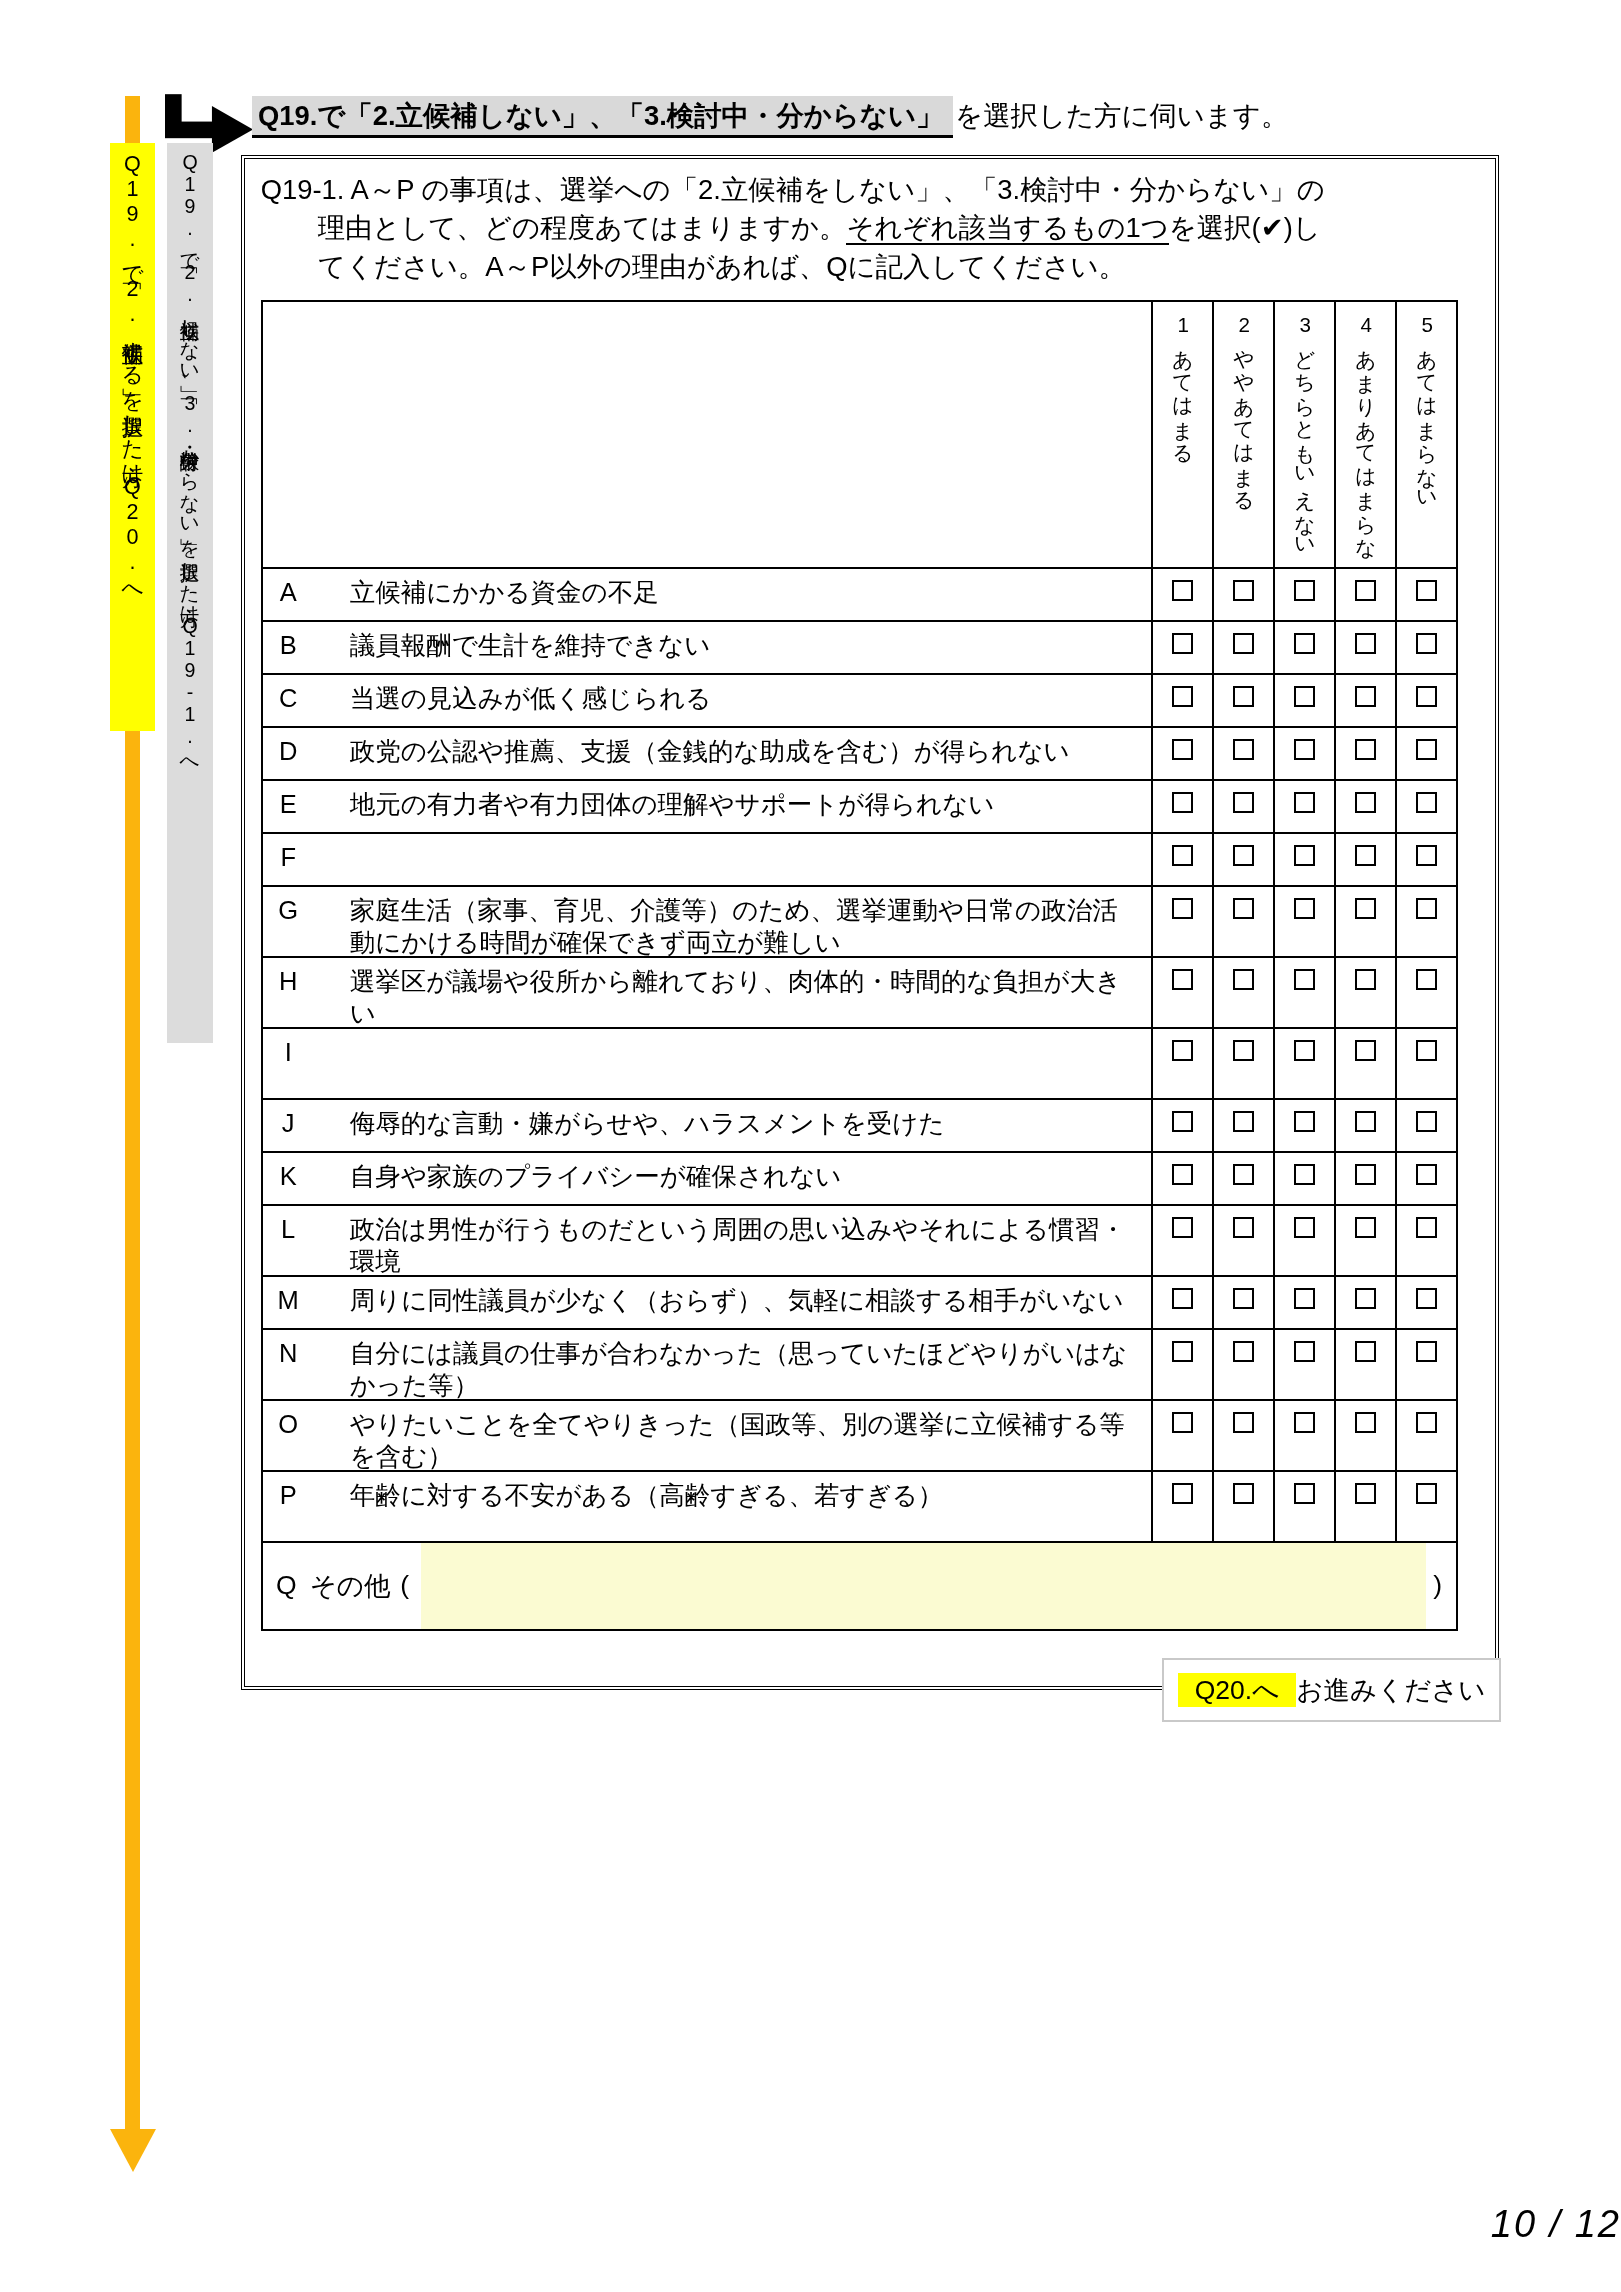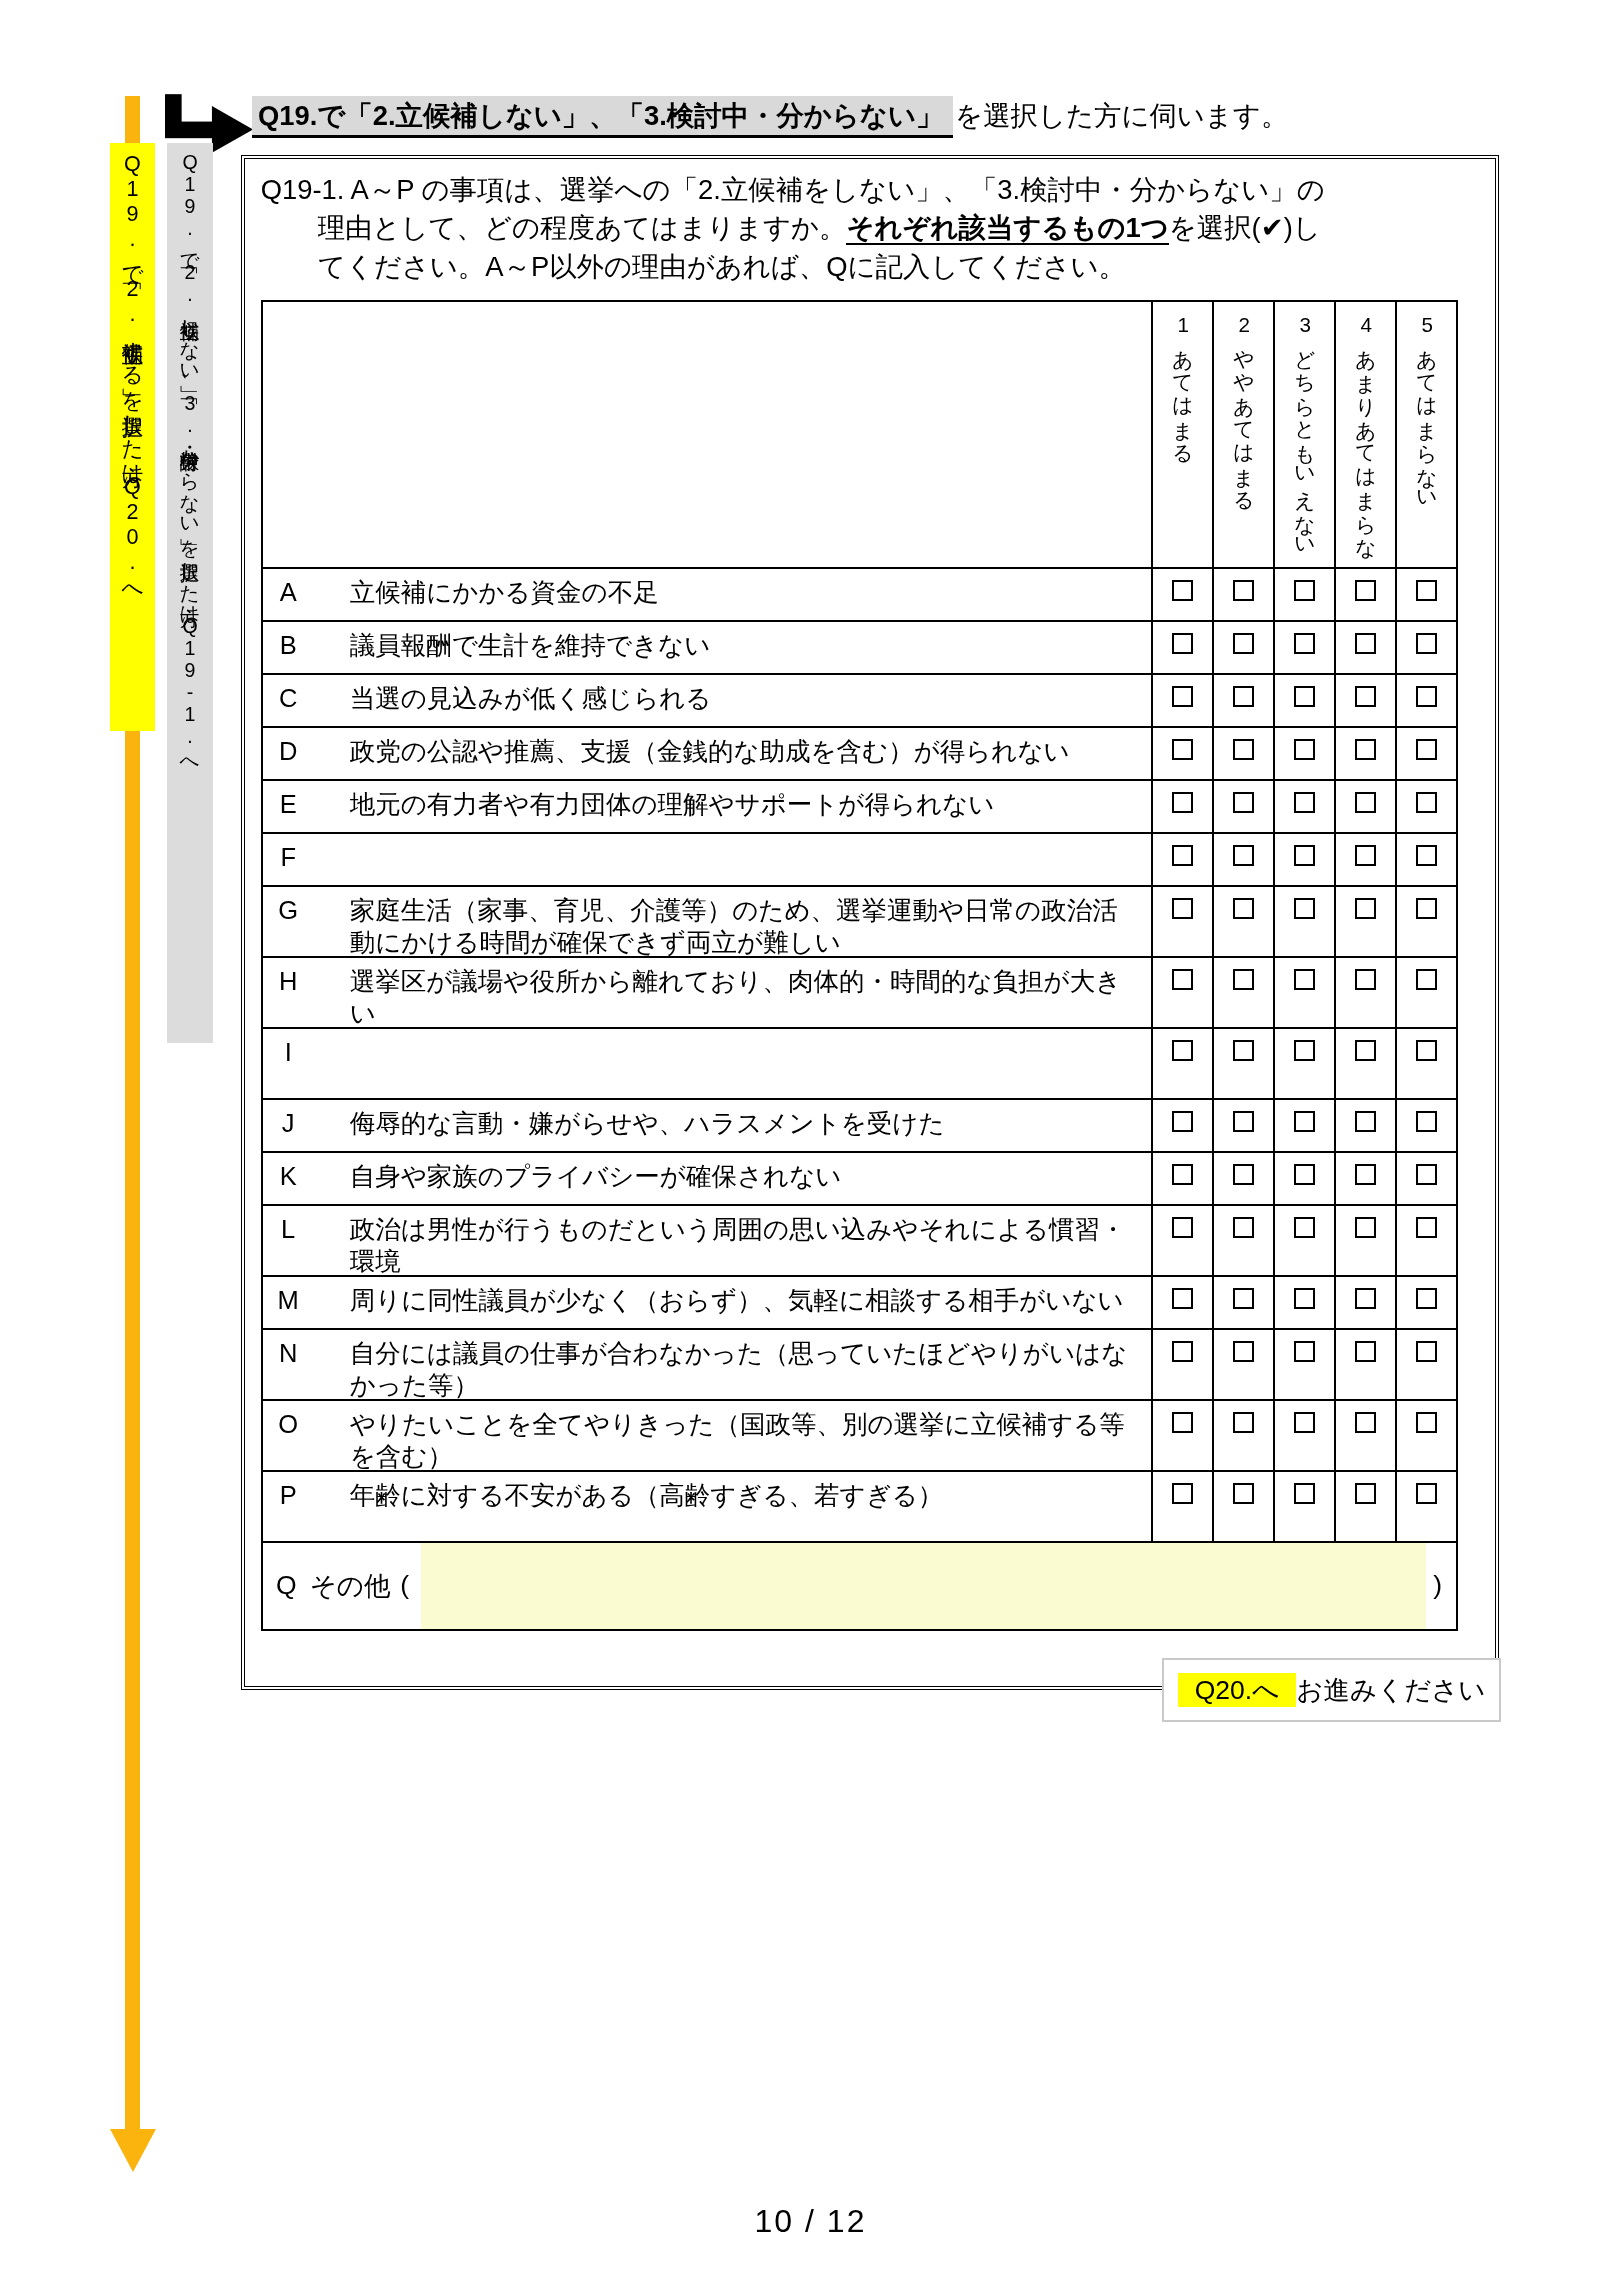--- a/index.html
+++ b/index.html
@@ -60,21 +60,21 @@
   
   .main-box {
     position: absolute; left: 241px; top: 155px;
     width: 1258px; height: 1535px;
     border: 4.9px double #000;
     background: #fff;
     padding: 11.8px 19.6px 0 15.7px;
   }
   .instr { font-size: 27.4px; line-height: 1.4; }
   .instr .l2, .instr .l3 { padding-left: 57px; }
-  .instr .ul { border-bottom: 2.9px solid #000; font-weight: bold; }
+  .instr .ul { border-bottom: 2.9px solid #000; }
 
   
   .qtable {
     margin-top: 13.7px; margin-right: 17.6px;
     border: 2px solid #000;
     background: #fff;
   }
   .qrow {
     display: grid;
     grid-template-columns: 1fr 61px 61px 61px 61px 61px;
@@ -128,21 +128,21 @@
     font-size: 26.5px;
     padding: 11.8px 13.7px;
     white-space: nowrap;
     z-index: 5;
   }
   .next-note .q20 { background: #ffff00; padding: 2px 17px; }
 
   
   .footer {
     position: absolute; left: 0; top: 2203px; width: 100%;
-    text-align: center; font-size: 32px; letter-spacing: 2px;
+    text-align: right; font-size: 38px; letter-spacing: 2px; font-style: italic;
   }
 </style>
 </head>
 <body>
 
 <div class="page">
 
   <svg class="top-arrow" viewBox="0 0 92 62">
     <rect x="0" y="0" width="17" height="44" fill="#000"></rect>
     <rect x="0" y="28" width="50" height="17" fill="#000"></rect>

